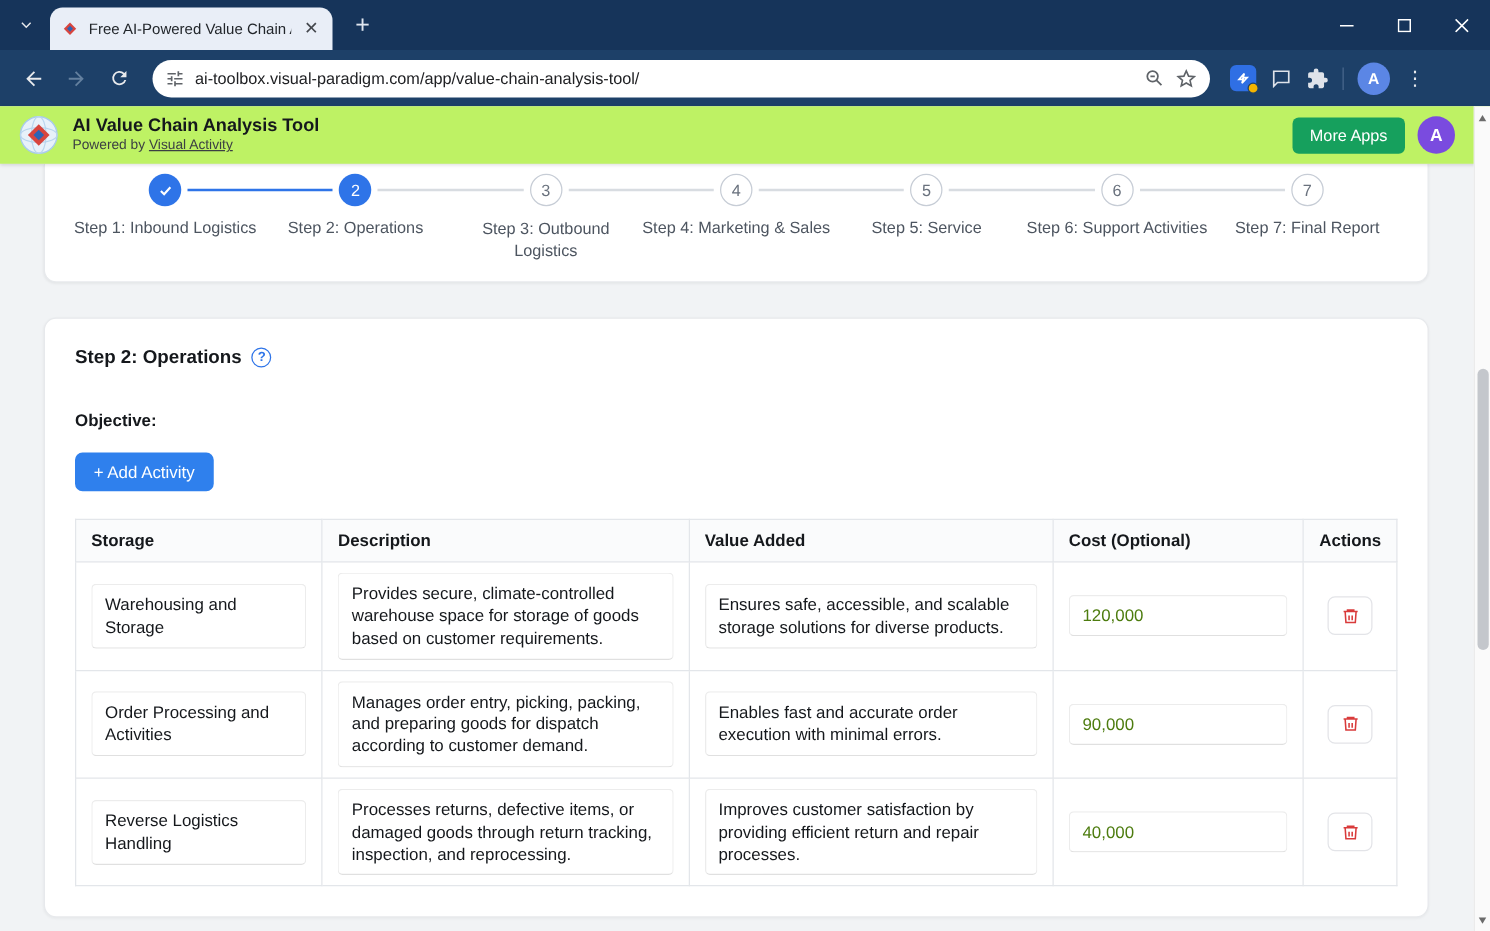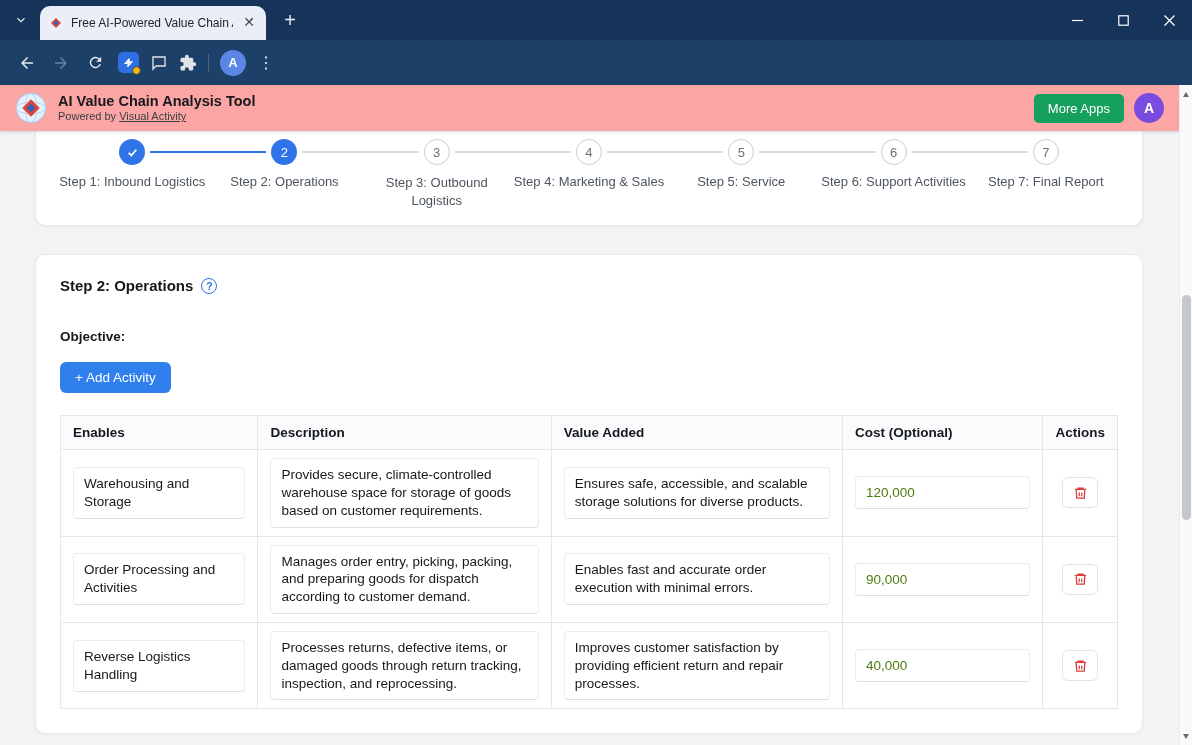--- a/index.html
+++ b/index.html
@@ -26,21 +26,21 @@
   .ext-blue { width: 21px; height: 21px; border-radius: 5px; background: #2f6fe4; position: relative; display: flex; align-items: center; justify-content: center; color: #fff; font-size: 12px; font-weight: 700; cursor: pointer; }
   .ext-blue::after { content: ''; position: absolute; right: -2px; bottom: -2px; width: 7px; height: 7px; border-radius: 50%; background: #f4b400; border: 1.5px solid #1d4068; }
   .sep { width: 1px; height: 18px; background: #49678c; }
   .tb-avatar { width: 26px; height: 26px; border-radius: 50%; background: #5b86e5; color: #fff; font-size: 12.5px; font-weight: 700; display: flex; align-items: center; justify-content: center; cursor: pointer; }
   .kebab { color: #e8eaed; font-size: 16px; width: 18px; text-align: center; cursor: pointer; }
 
   
   .viewport { position: relative; height: 660px; }
 
   
-  .app-header { height: 46px; background: #fca5a5; display: flex; align-items: center; padding: 0 14px; gap: 10px; box-shadow: 0 1px 3px rgba(0,0,0,.14); position: relative; z-index: 5; }
+  .app-header { height: 46px; background: #bef264; display: flex; align-items: center; padding: 0 14px; gap: 10px; box-shadow: 0 1px 3px rgba(0,0,0,.14); position: relative; z-index: 5; }
   .title-block { line-height: 1.2; }
   .app-title { font-size: 14.5px; font-weight: 700; color: #15181c; }
   .powered { font-size: 11px; color: #3c4043; }
   .powered a { color: #3c4043; }
   .more-apps { margin-left: auto; background: #16a05d; color: #fff; font-size: 13px; border: none; border-radius: 5px; padding: 7px 14px; cursor: pointer; font-family: inherit; }
   .hdr-avatar { width: 30px; height: 30px; border-radius: 50%; background: #7a4bdf; color: #fff; font-weight: 700; font-size: 14px; display: flex; align-items: center; justify-content: center; cursor: pointer; margin-right: 14px; }
 
   
   .content { height: 614px; background: #f1f3f5; padding: 0 49px 0 35px; overflow: hidden; }
 
@@ -128,20 +128,39 @@
     </div>
     <div class="nav-btn">
       <svg width="18" height="18" viewBox="0 0 24 24">
           <path d="M4 11h12.2l-5.6-5.6L12 4l8 8-8 8-1.4-1.4 5.6-5.6H4z" fill="#64809f"></path>
         </svg>
     </div>
     <div class="nav-btn">
       <svg width="17" height="17" viewBox="0 0 24 24">
           <path d="M17.65 6.35A8 8 0 1 0 19.73 14h-2.08a6 6 0 1 1-1.41-6.24L13 11h7V4l-2.35 2.35z" fill="#e8eaed"></path>
         </svg>
+    </div>
+    <div class="url-pill">
+      <span class="pill-icon">
+        <svg width="16" height="16" viewBox="0 0 24 24" fill="#5f6368">
+            <path d="M3 17v2h6v-2H3zM3 5v2h10V5H3zm10 16v-2h8v-2h-8v-2h-2v6h2zM7 9v2H3v2h4v2h2V9H7zm14 4v-2H11v2h10zm-6-4h2V7h4V5h-4V3h-2v6z"></path>
+          </svg>
+      </span>
+      <span class="url-text">ai-toolbox.visual-paradigm.com/app/value-chain-analysis-tool/</span>
+      <span class="pill-icon">
+        <svg width="17" height="17" viewBox="0 0 24 24" fill="none" stroke="#5f6368" stroke-width="2">
+            <circle cx="10" cy="10" r="6"></circle>
+            <path d="M14.5 14.5 20 20M7.5 10h5"></path>
+          </svg>
+      </span>
+      <span class="pill-icon">
+        <svg width="18" height="18" viewBox="0 0 24 24" fill="none" stroke="#5f6368" stroke-width="1.7">
+            <path d="m12 3.6 2.5 5.6 6.1.5-4.6 4 1.4 6-5.4-3.2-5.4 3.2 1.4-6-4.6-4 6.1-.5z"></path>
+          </svg>
+      </span>
     </div>
     <div class="toolbar-right">
       <div class="ext-blue">
         <svg width="11" height="11" viewBox="0 0 24 24" fill="none" stroke="#fff" stroke-width="3">
             <path d="M5 14 14 4l-2 7h7L10 21l2-7z"></path>
           </svg>
       </div>
       <div style="display:flex;">
         <svg width="18" height="18" viewBox="0 0 24 24" fill="none" stroke="#dfe3ea" stroke-width="1.8">
             <path d="M4 4h16v12H8l-4 4z"></path>
@@ -226,21 +245,21 @@
         <table>
           <colgroup>
             <col style="width:18.7%">
               <col style="width:27.8%">
               <col style="width:27.6%">
               <col style="width:19%">
               <col style="width:6.9%">
           </colgroup>
           <thead>
             <tr>
-              <th>Enables</th>
+              <th>Storage</th>
               <th>Description</th>
               <th>Value Added</th>
               <th>Cost (Optional)</th>
               <th>Actions</th>
             </tr>
           </thead>
           <tbody>
             <tr>
               <td>
                   <div class="field">Warehousing and Storage</div>

